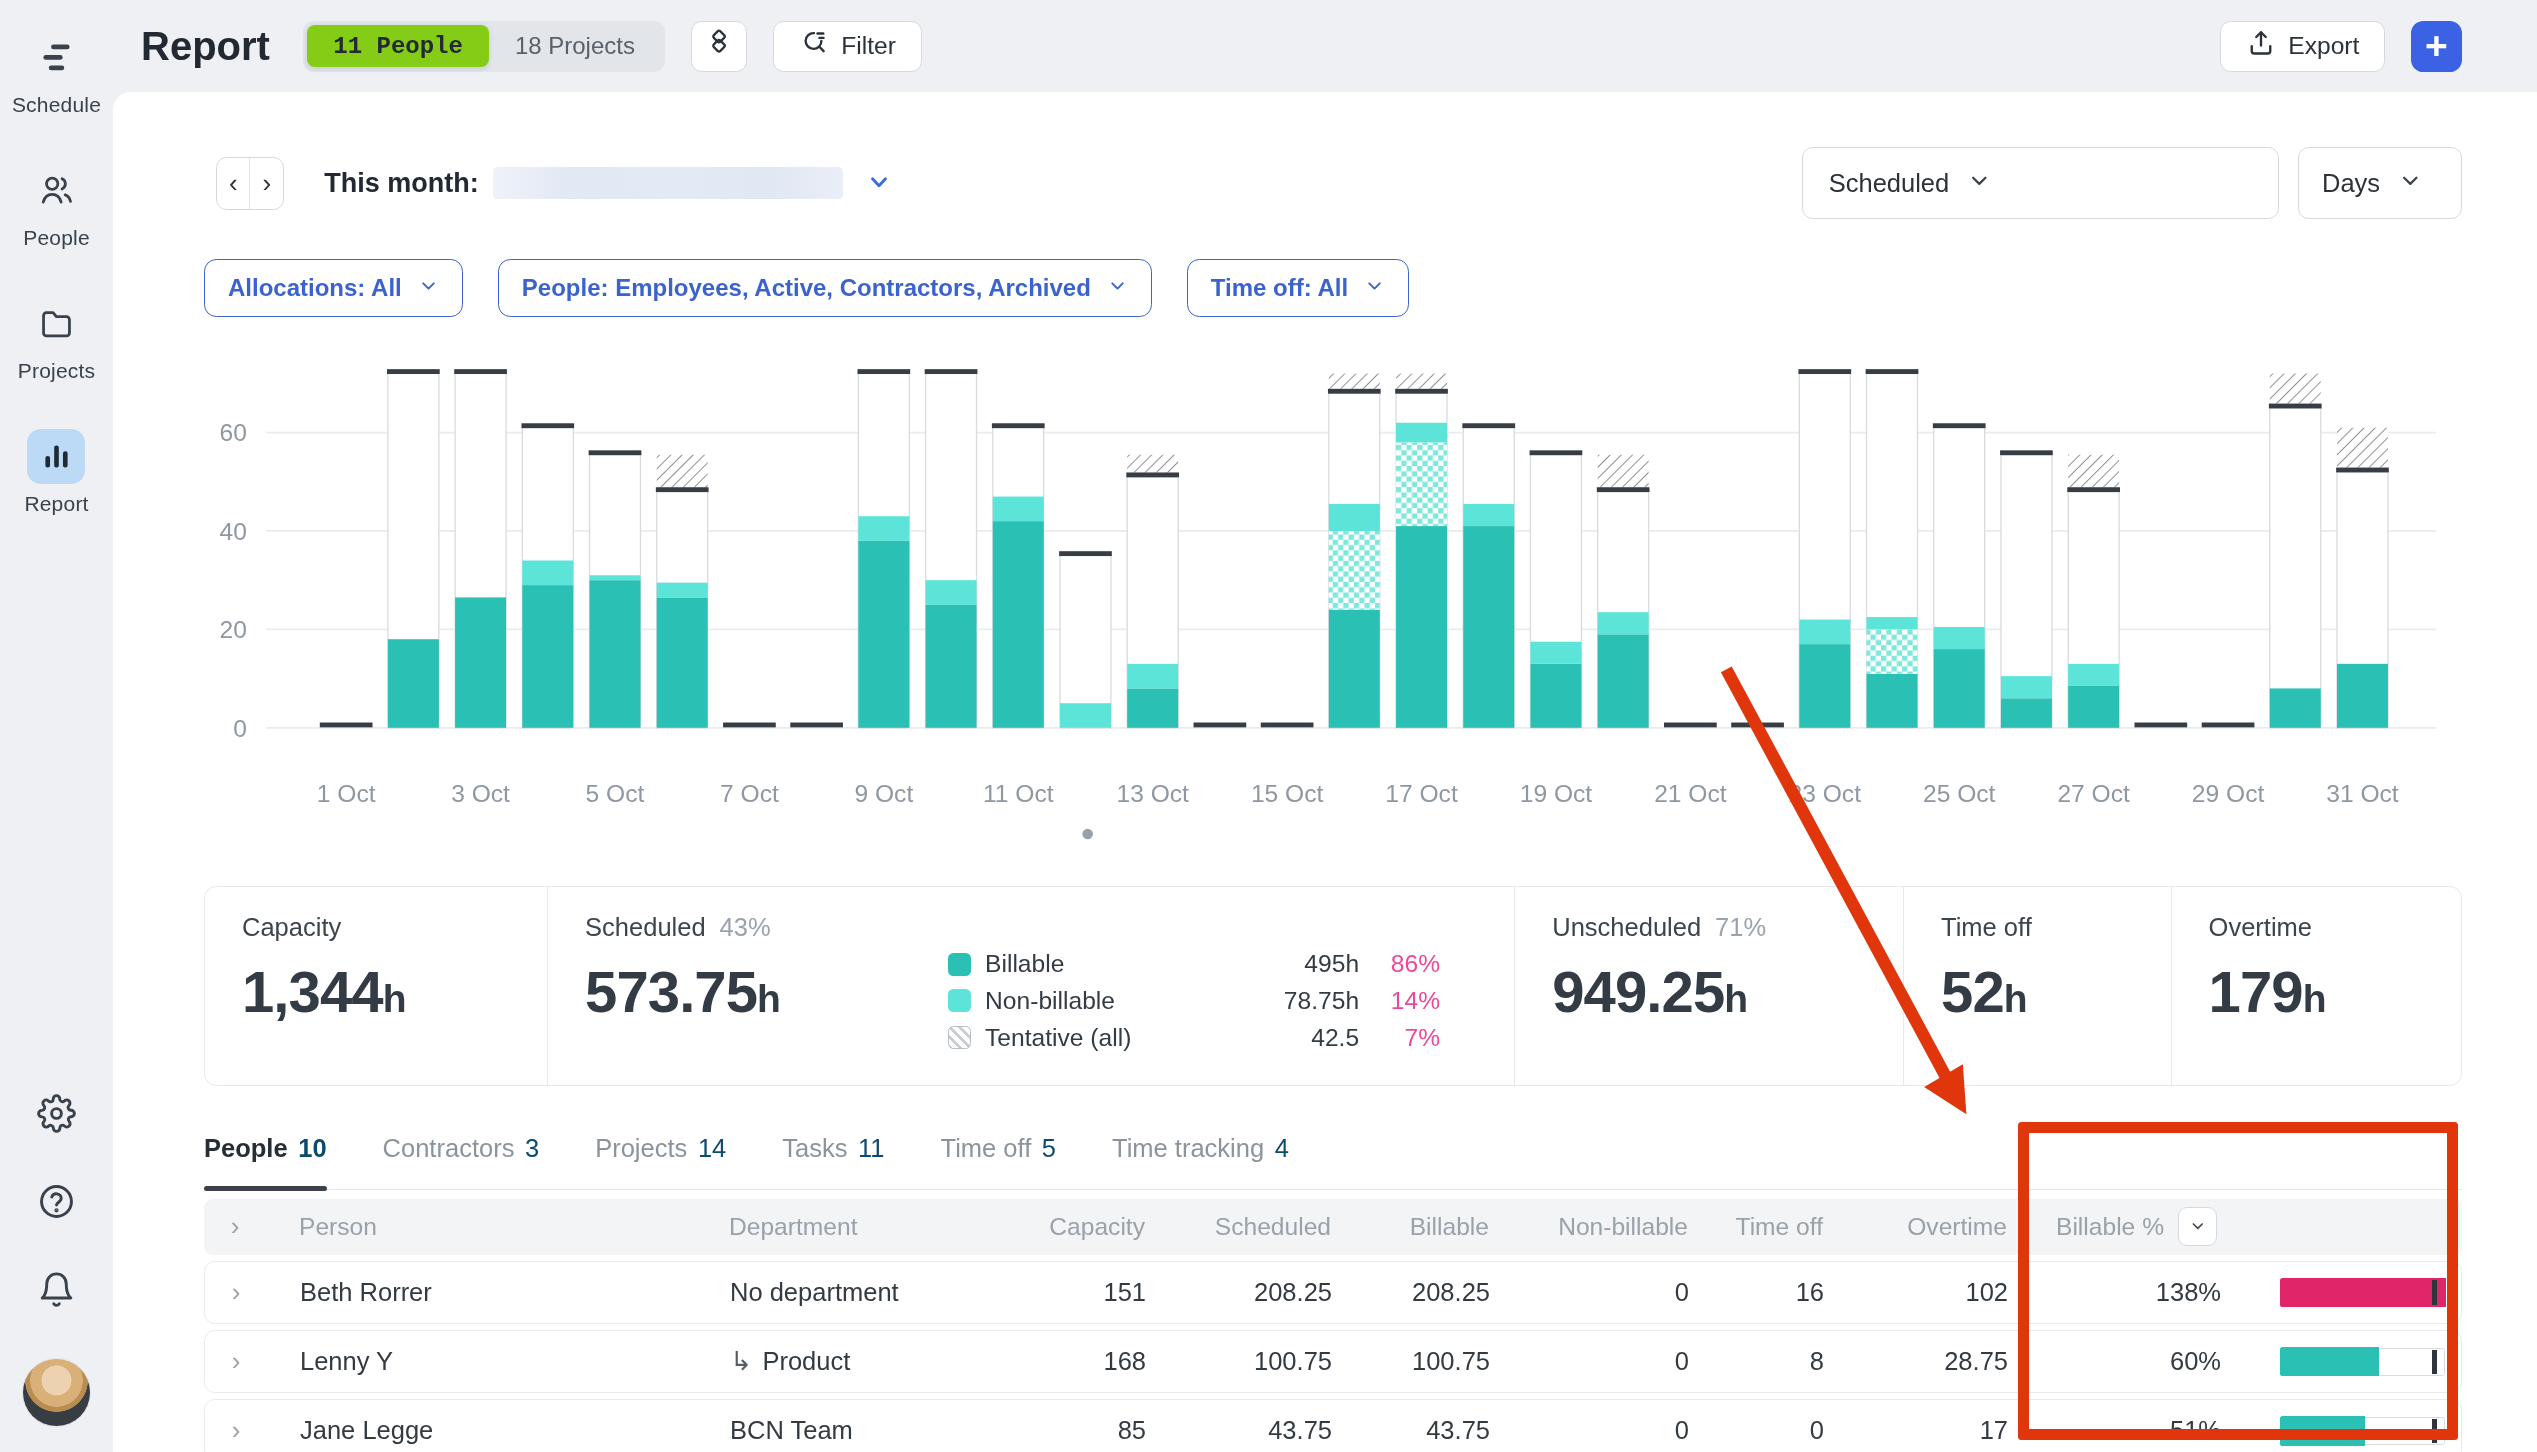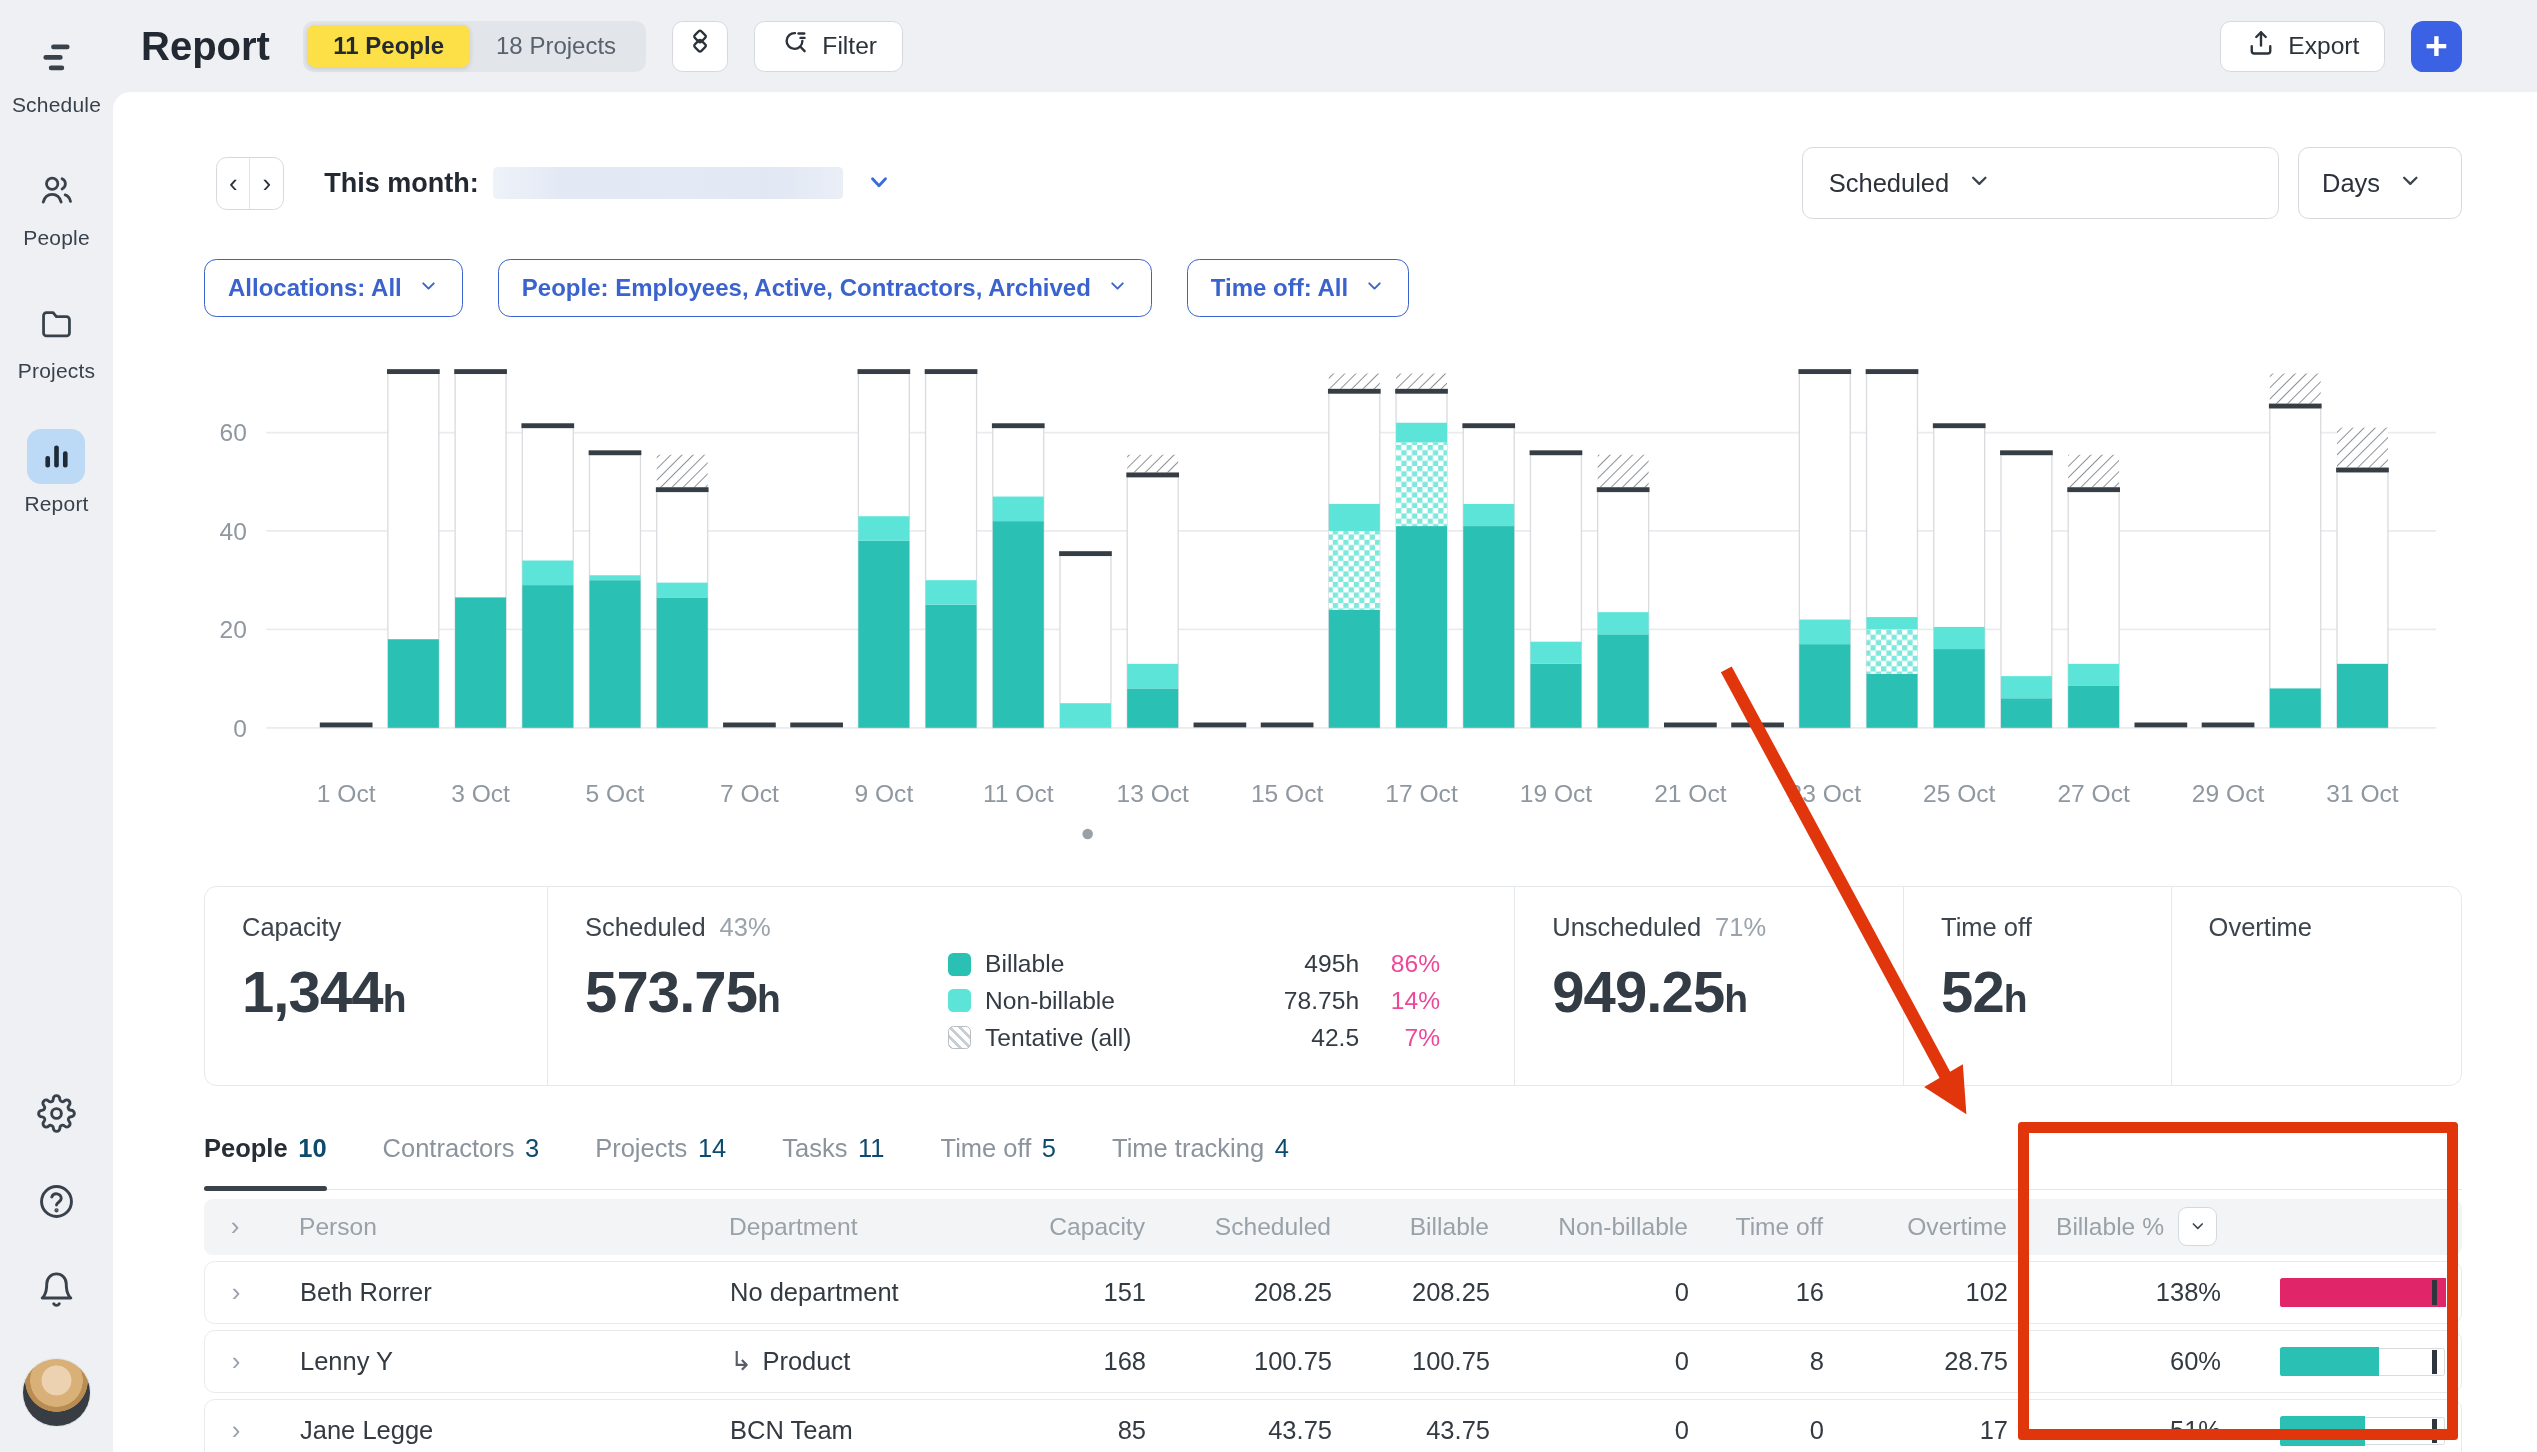--- a/index.html
+++ b/index.html
@@ -17,21 +17,21 @@
   .sidebar-bottom { margin-top:auto; display:flex; flex-direction:column; align-items:center; gap:46px; padding-bottom:26px; }
   .tool-icon svg { width:39px; height:39px; }
   .avatar { width:69px; height:69px; border-radius:50%; background:radial-gradient(circle at 50% 32%, #ecd2b0 0 26%, #d8b078 27% 46%, #b98c52 47% 55%, #383d44 56%); border:1.8px solid #e2e5e9; }
 
   
   .main { flex:1; display:flex; flex-direction:column; min-width:0; }
   .topbar { height:92px; background:#eef0f3; display:flex; align-items:center; padding:0 76px 0 28px; gap:26px; }
   .page-title { font-size:40px; font-weight:bold; color:#222932; margin-right:7px; }
   .seg { display:flex; background:#e2e5ea; border-radius:10.6px; padding:4.4px; height:51px; align-items:stretch; }
   .seg-btn { display:flex; align-items:center; padding:0 26px; border-radius:8px; font-size:24px; color:#59626c; cursor:pointer; white-space:nowrap; }
-  .seg-btn.active { background:#fde047; color:#232a33; font-weight:bold; box-shadow:0 1.8px 5.3px rgba(20,30,40,.12); }
+  .seg-btn.active { background:#84cc16; color:#232a33; font-weight:bold; box-shadow:0 1.8px 5.3px rgba(20,30,40,.12);font-family:Liberation Mono, monospace; }
   .icon-btn, .btn { background:#fff; border:1.8px solid #d5d9de; border-radius:10.6px; height:51px; display:flex; align-items:center; justify-content:center; gap:12.3px; font-size:24.6px; color:#2b323a; cursor:pointer; }
   .icon-btn { width:56px; }
   .btn { padding:0 24.6px; }
   .btn svg, .icon-btn svg { width:30px; height:30px; }
   .spacer { flex:1; }
   .plus-btn { width:51px; height:51px; background:#3b62e4; border-radius:12.3px; color:#fff; font-size:39px; font-weight:bold; display:flex; align-items:center; justify-content:center; line-height:0; cursor:pointer; }
 
   .content { flex:1; background:#ffffff; border-radius:17.6px 0 0 0; padding:0 76px 0 91px; overflow:hidden; }
 
   
@@ -447,20 +447,21 @@
         <div class="sum-card" style="width:269px;">
           <div class="sum-head">
               <span class="sum-label">Time off</span>
             </div>
           <div class="sum-value"><span>52</span><span class="unit">h</span></div>
         </div>
         <div class="sum-card" style="width:292px;">
           <div class="sum-head">
               <span class="sum-label">Overtime</span>
             </div>
+          <div class="sum-value"><span>179</span><span class="unit">h</span></div>
         </div>
       </div>
 
       <div class="tabs" id="tabs">
           <div class="tab active">
             <span>People</span>
             <span class="count">10</span>
           </div>
           <div class="tab">
             <span>Contractors</span>

